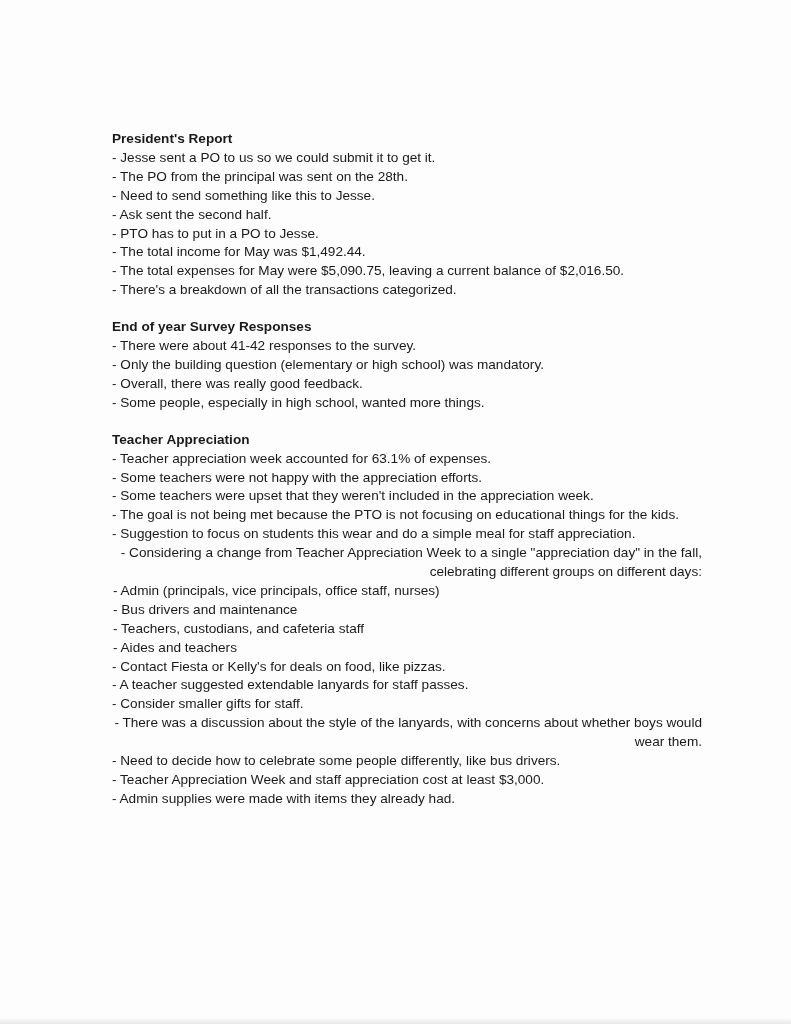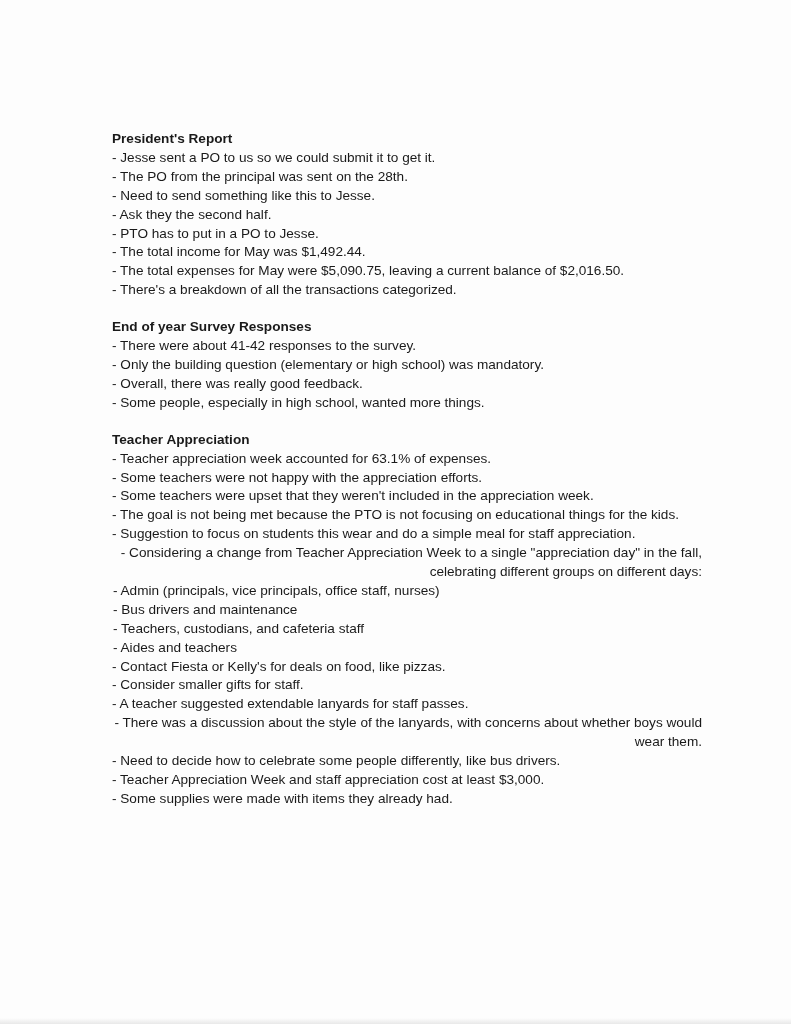--- a/index.html
+++ b/index.html
@@ -32,21 +32,21 @@
 </head>
 <body>
 
 <div class="page">
 
   <div class="section">
     <div class="heading">President's Report</div>
     <div class="line">- Jesse sent a PO to us so we could submit it to get it.</div>
     <div class="line">- The PO from the principal was sent on the 28th.</div>
     <div class="line">- Need to send something like this to Jesse.</div>
-    <div class="line">- Ask they the second half.</div>
+    <div class="line">- Ask sent the second half.</div>
     <div class="line">- PTO has to put in a PO to Jesse.</div>
     <div class="line">- The total income for May was $1,492.44.</div>
     <div class="line">- The total expenses for May were $5,090.75, leaving a current balance of $2,016.50.</div>
     <div class="line">- There's a breakdown of all the transactions categorized.</div>
   </div>
 
   <div class="section">
     <div class="heading">End of year Survey Responses</div>
     <div class="line">- There were about 41-42 responses to the survey.</div>
     <div class="line">- Only the building question (elementary or high school) was mandatory.</div>
@@ -60,23 +60,23 @@
     <div class="line">- Some teachers were not happy with the appreciation efforts.</div>
     <div class="line">- Some teachers were upset that they weren't included in the appreciation week.</div>
     <div class="line">- The goal is not being met because the PTO is not focusing on educational things for the kids.</div>
     <div class="line">- Suggestion to focus on students this wear and do a simple meal for staff appreciation.</div>
     <div class="line wrap">- Considering a change from Teacher Appreciation Week to a single "appreciation day" in the fall, celebrating different groups on different days:</div>
     <div class="line sub"> - Admin (principals, vice principals, office staff, nurses)</div>
     <div class="line sub"> - Bus drivers and maintenance</div>
     <div class="line sub"> - Teachers, custodians, and cafeteria staff</div>
     <div class="line sub"> - Aides and teachers</div>
     <div class="line">- Contact Fiesta or Kelly's for deals on food, like pizzas.</div>
+    <div class="line">- A teacher suggested extendable lanyards for staff passes.</div>
     <div class="line">- Consider smaller gifts for staff.</div>
-    <div class="line">- A teacher suggested extendable lanyards for staff passes.</div>
     <div class="line wrap">- There was a discussion about the style of the lanyards, with concerns about whether boys would wear them.</div>
     <div class="line">- Need to decide how to celebrate some people differently, like bus drivers.</div>
     <div class="line">- Teacher Appreciation Week and staff appreciation cost at least $3,000.</div>
-    <div class="line">- Some supplies were made with items they already had.</div>
+    <div class="line">- Admin supplies were made with items they already had.</div>
   </div>
 
 </div>
 
 <div class="edge"></div>
 
 </body></html>

